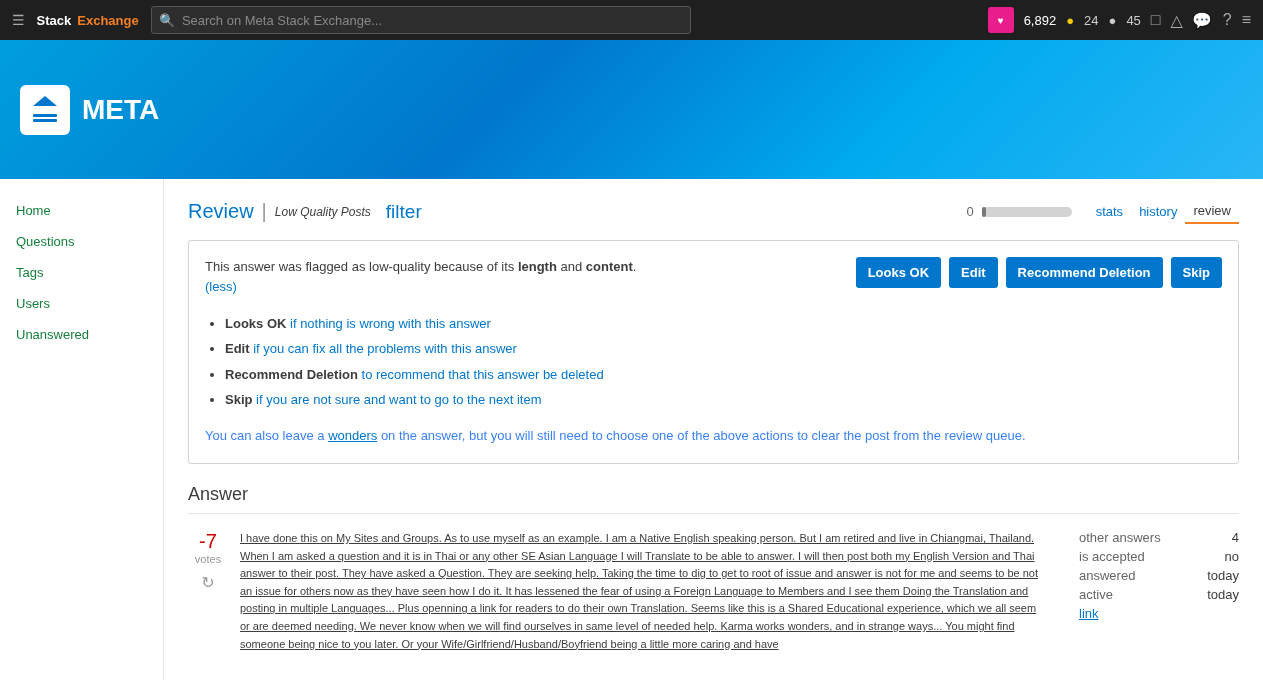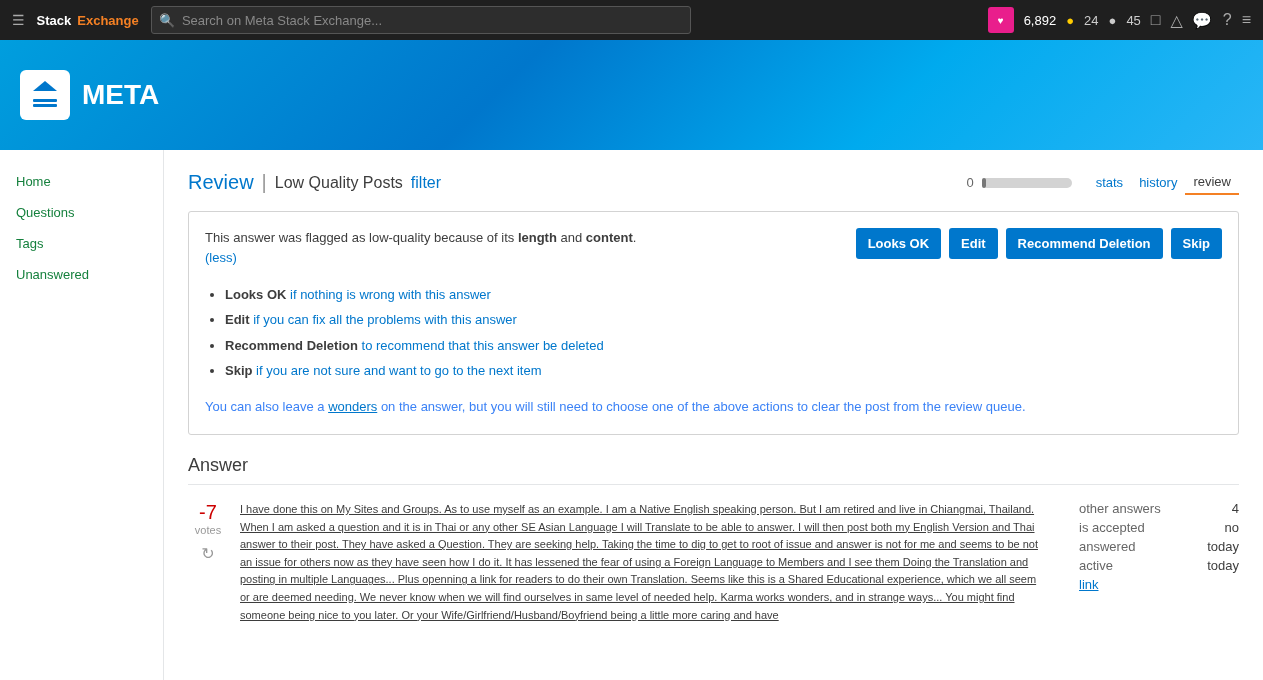--- a/index.html
+++ b/index.html
@@ -64,21 +64,21 @@
       color: #fff;
     }
     .rep-score { color: #fff; font-size: 13px; }
     .dot-gold { color: #ffcc00; }
     .dot-silver { color: #ccc; }
     .nav-icon { color: #aaa; font-size: 16px; cursor: pointer; }
 
     
     .blue-banner {
       background: linear-gradient(135deg, #009ede 0%, #0077cc 40%, #00aaee 70%, #29b6f6 100%);
-      height: 110px;
+      height: 139px;
       display: flex;
       align-items: center;
       padding: 0 20px;
       position: relative;
       overflow: hidden;
     }
     .site-logo {
       display: flex;
       align-items: center;
       gap: 12px;
@@ -137,28 +137,29 @@
       color: #0077cc;
       text-decoration: none;
       font-size: 20px;
     }
     .review-divider {
       color: #999;
       font-size: 20px;
     }
     .review-title {
       color: #3d3d3d;
-      font-size: 16px;
+      font-size: 12px;
       font-weight: normal;
+      font-style: italic;
     }
     .filter-link {
       color: #0077cc;
       text-decoration: none;
-      font-size: 16px;
-      margin-left: 0;
+      font-size: 19px;
+      margin-left: 7px;
     }
     .review-tabs {
       margin-left: auto;
       display: flex;
       align-items: center;
       gap: 0;
     }
     .progress-section {
       display: flex;
       align-items: center;
@@ -355,20 +356,21 @@
     <span>META</span>
   </div>
 </div>
 
 <div class="main-layout">
 
   <div class="sidebar">
     <div class="sidebar-item">Home</div>
     <div class="sidebar-item">Questions</div>
     <div class="sidebar-item">Tags</div>
+    <div class="sidebar-item">Users</div>
     <div class="sidebar-item">Unanswered</div>
   </div>
 
   <div class="content">
 
     <div class="review-header">
       <a class="review-link" href="#">Review</a>
       <span class="review-divider">|</span>
       <span class="review-title">Low Quality Posts</span>
       <a class="filter-link" href="#">filter</a>

